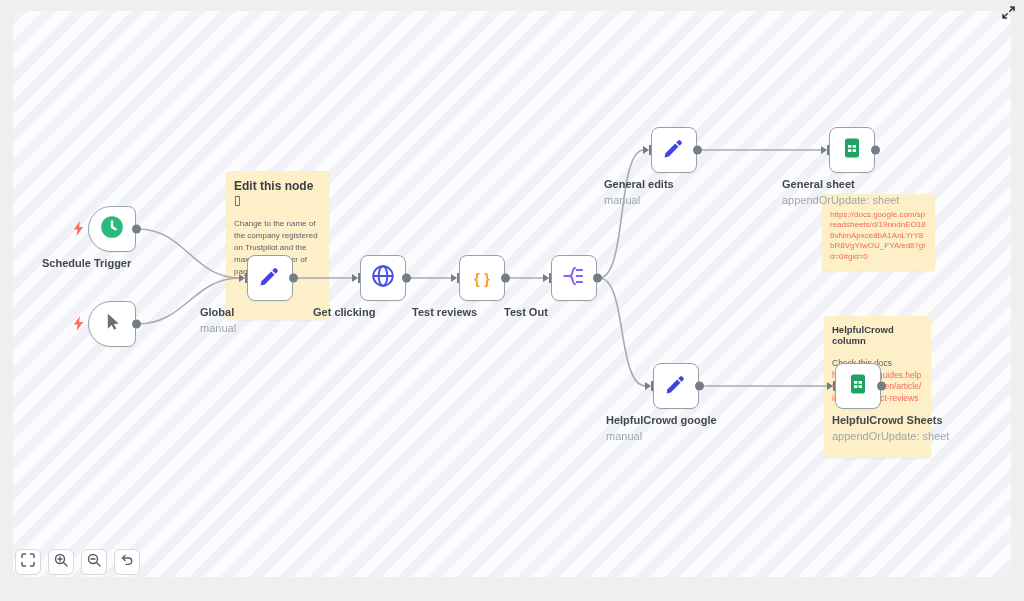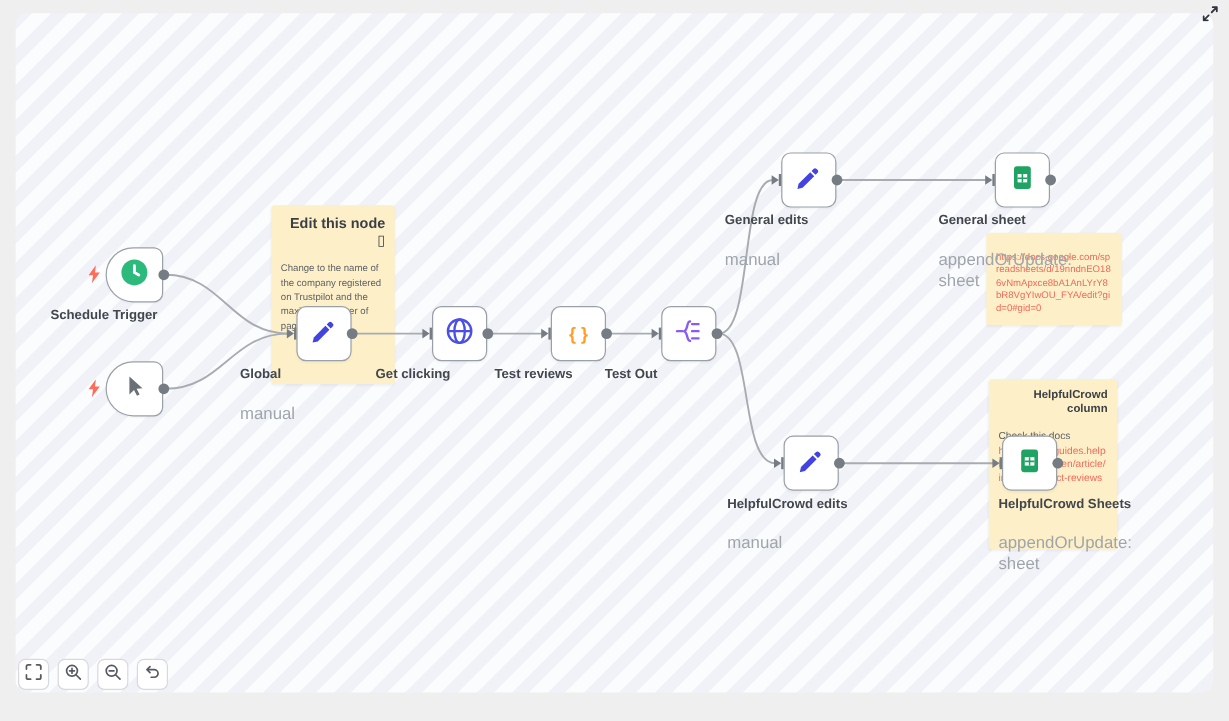--- a/index.html
+++ b/index.html
@@ -7,40 +7,40 @@
     font-family:"Liberation Sans","DejaVu Sans",sans-serif; background:#efefef; }
   .frame { position:relative; width:1024px; height:601px; }
   .canvas { position:absolute; left:13px; top:11px; right:13px; bottom:24px;
     border-radius:10px;
     background:repeating-linear-gradient(135deg,#f0f2f7 0 10px,#fbfcfe 10px 21px); }
   svg.edges { position:absolute; left:0; top:0; z-index:1; pointer-events:none; }
   svg.edges path { fill:none; stroke:#a8abb1; stroke-width:1.6px; }
 
   .sticky { position:absolute; z-index:0; background:#fdf0c8; border-radius:3px;
     padding:8px; box-shadow:0 1px 2px rgba(0,0,0,.05); color:#3a3f46; }
-  .sticky .s-title { font-weight:700;text-align:right; }
+  .sticky .s-title { font-weight:700; }
   .sticky .s-body { color:#5b5f66; }
   .sticky .s-link { color:#f26a5b; word-break:break-all; }
 
   .node { position:absolute; z-index:2; width:46px; height:46px; background:#fff;
     border:1.6px solid #9aa0a7; border-radius:8px; display:flex; align-items:center;
     justify-content:center; box-shadow:0 1px 2px rgba(0,0,0,.04); cursor:pointer; }
   .node.trigger { width:48px; border-radius:24px 8px 8px 24px; }
   .dot { position:absolute; right:-6px; top:50%; transform:translateY(-50%);
     width:9px; height:9px; border-radius:50%; background:#767c84; }
   .inmark { position:absolute; left:-9px; top:50%; transform:translateY(-50%);
     display:flex; align-items:center; }
   .inmark .tri { width:0; height:0; border-top:4px solid transparent;
     border-bottom:4px solid transparent; border-left:6px solid #767c84; }
   .inmark .bar { width:2px; height:10px; background:#767c84; }
   .braces { color:#ff9d2b; font-weight:700; font-size:15px; }
 
   .nlabel { position:absolute; z-index:2; width:140px; text-align:left;
     font-size:11px; font-weight:600; color:#42464d; line-height:1.25; }
-  .nsub { font-size:14px; font-weight:400; color:#a0a5ac; margin-top:16px; }
+  .nsub { font-size:11px; font-weight:400; color:#a0a5ac; margin-top:2px; }
 
   .bolt { position:absolute; z-index:2; }
 
   .toolbar { position:absolute; left:15px; top:549px; z-index:5; display:flex; gap:7px; }
   .tbtn { width:26px; height:26px; background:#fff; border:1px solid #d7d9dd;
     border-radius:6px; display:flex; align-items:center; justify-content:center;
     cursor:pointer; }
   .expand { position:absolute; right:7px; top:5px; z-index:6; cursor:pointer;
     width:18px; height:18px; display:flex; align-items:center; justify-content:center; }
 </style>
@@ -220,21 +220,21 @@
       </span>
     <span>
       <svg width="24" height="24" viewBox="0 0 24 24">
           <path fill="#4343e2" d="M3.5 17.2l9.7-9.7 3.3 3.3-9.7 9.7-4.3 1 1-4.3z"></path>
           <path fill="#4343e2" d="M14.3 6.4l1.8-1.8c.6-.6 1.6-.6 2.2 0l1.1 1.1c.6.6.6 1.6 0 2.2l-1.8 1.8-3.3-3.3z"></path>
         </svg>
     </span>
     <span class="dot"></span>
   </div>
   <div class="nlabel" style="left:606px;top:414px">
-    <div>HelpfulCrowd edits</div>
+    <div>HelpfulCrowd google</div>
       <div class="nsub">manual</div>
   </div>
 
   <div class="node" style="left:835px;top:363px">
     <span class="inmark">
         <i class="tri"></i>
         <i class="bar"></i>
       </span>
     <span>
       <svg width="24" height="24" viewBox="0 0 24 24">

